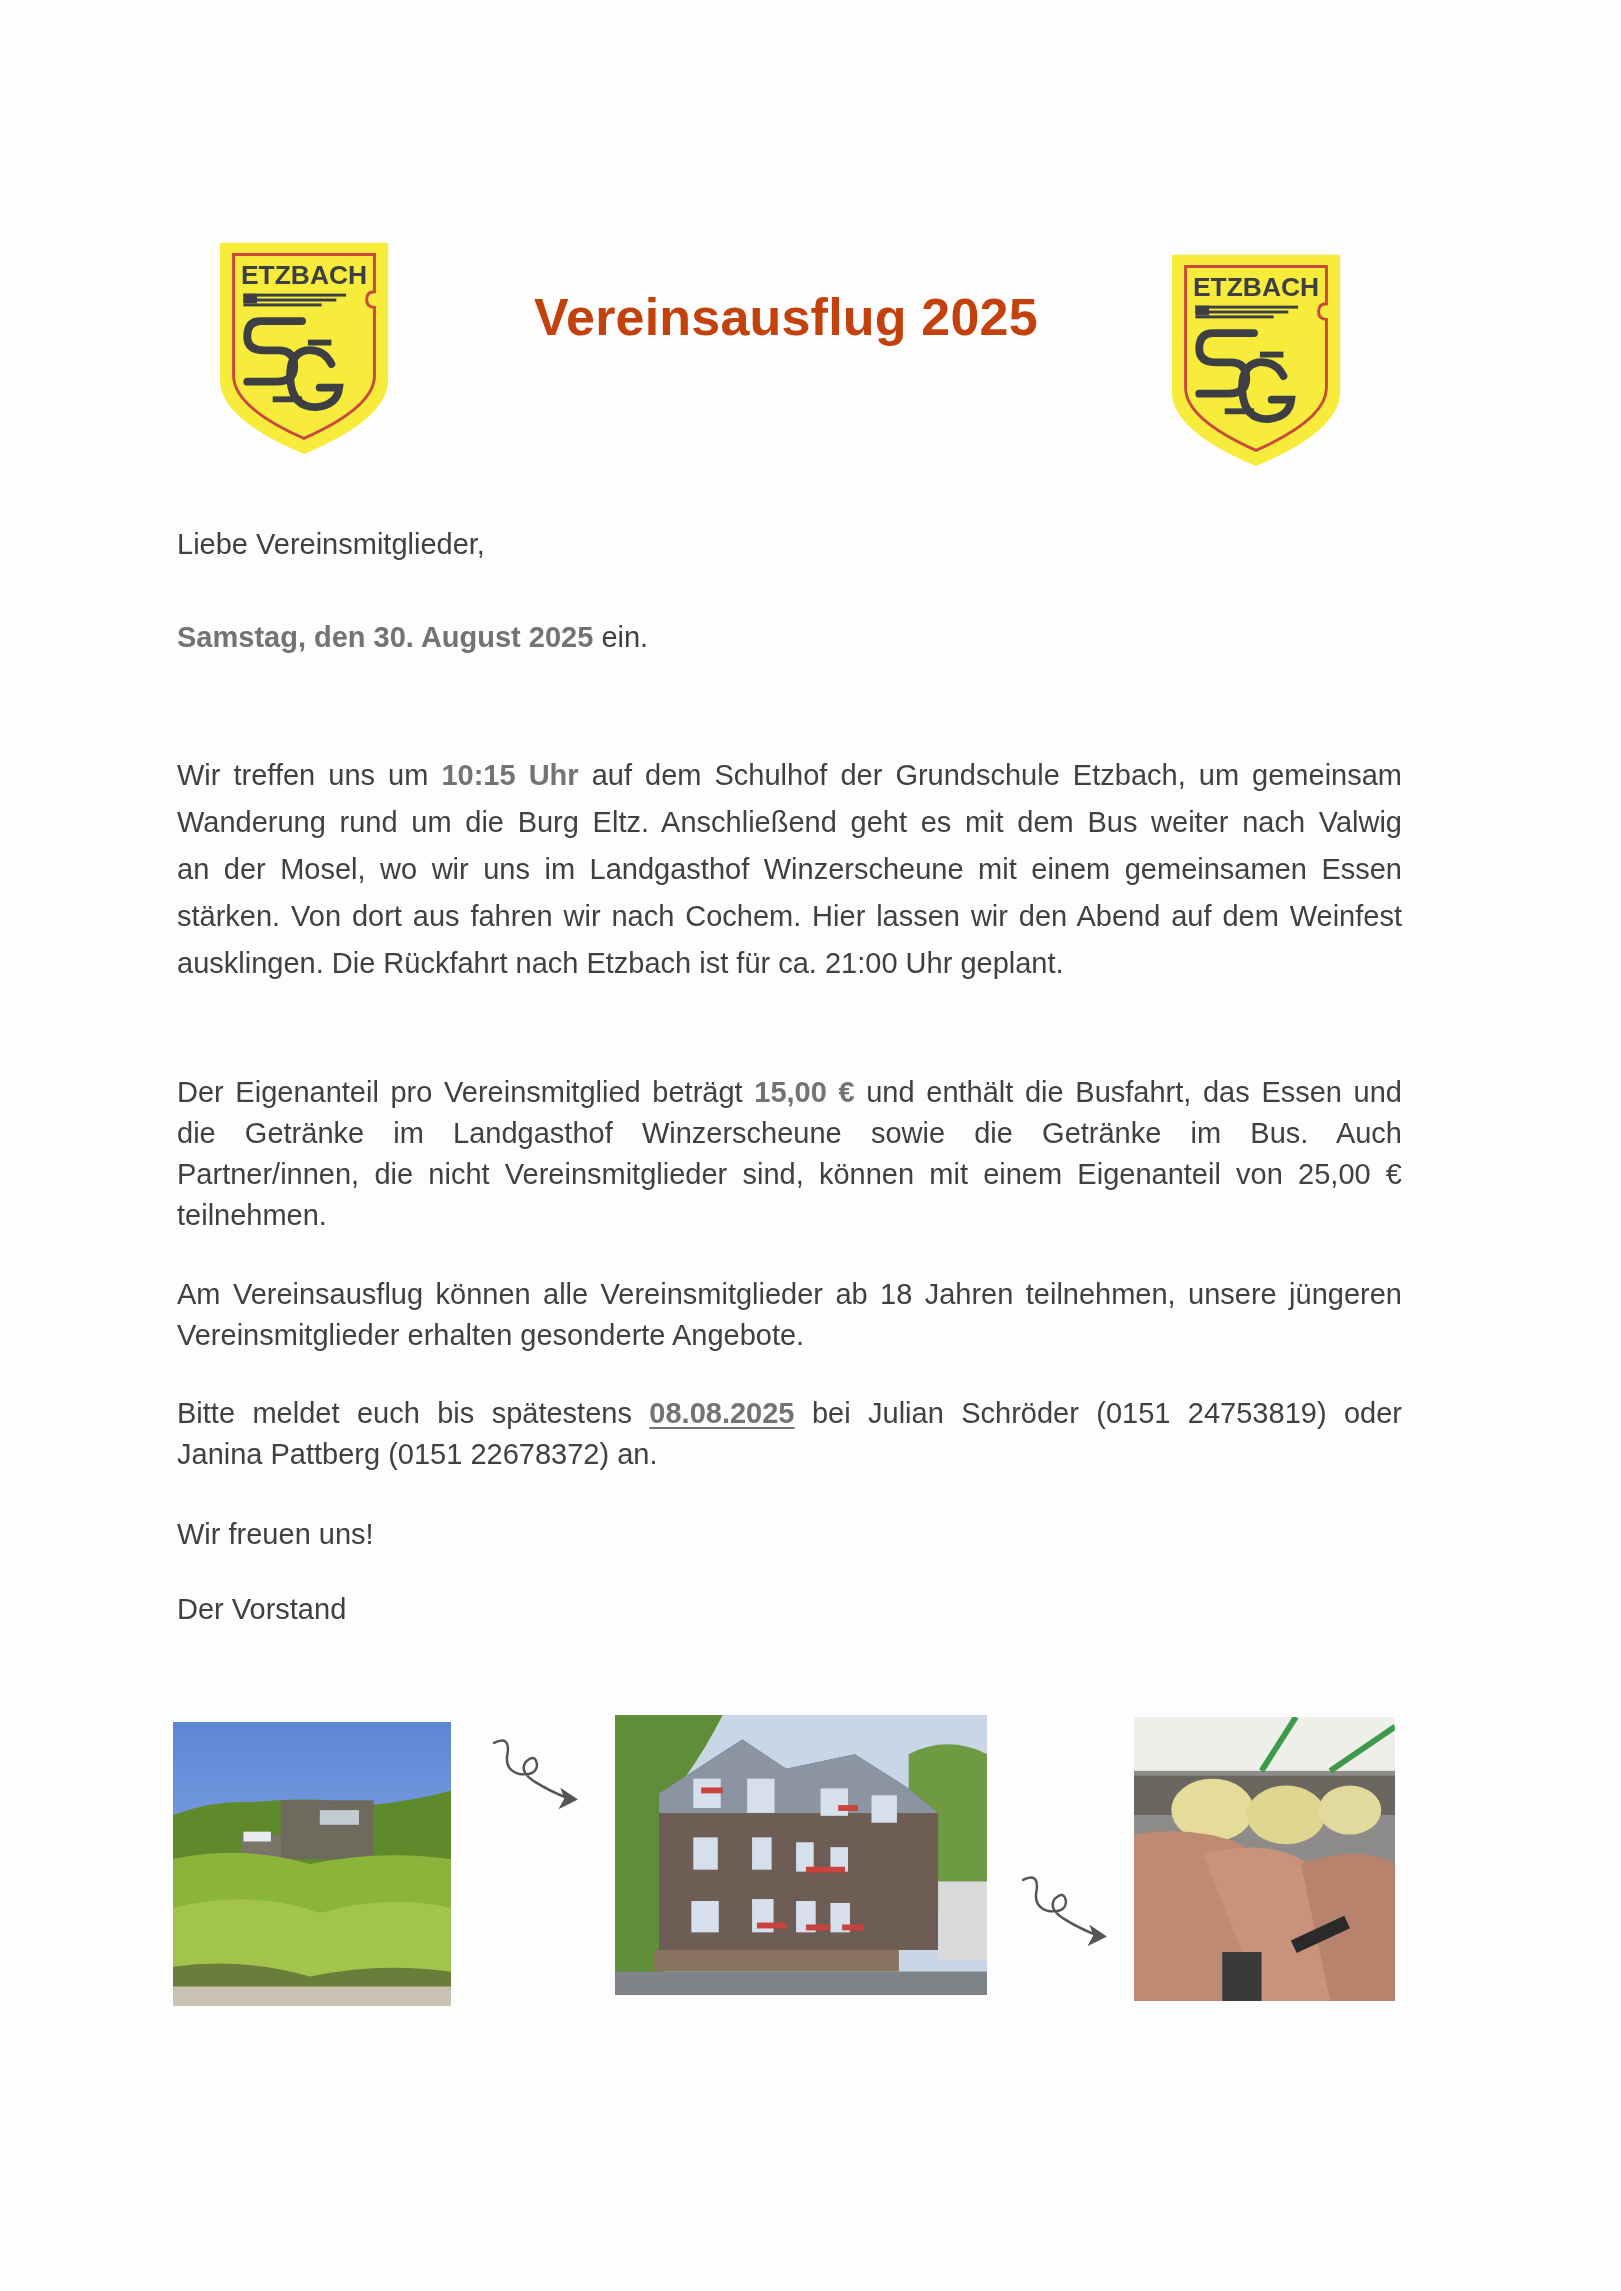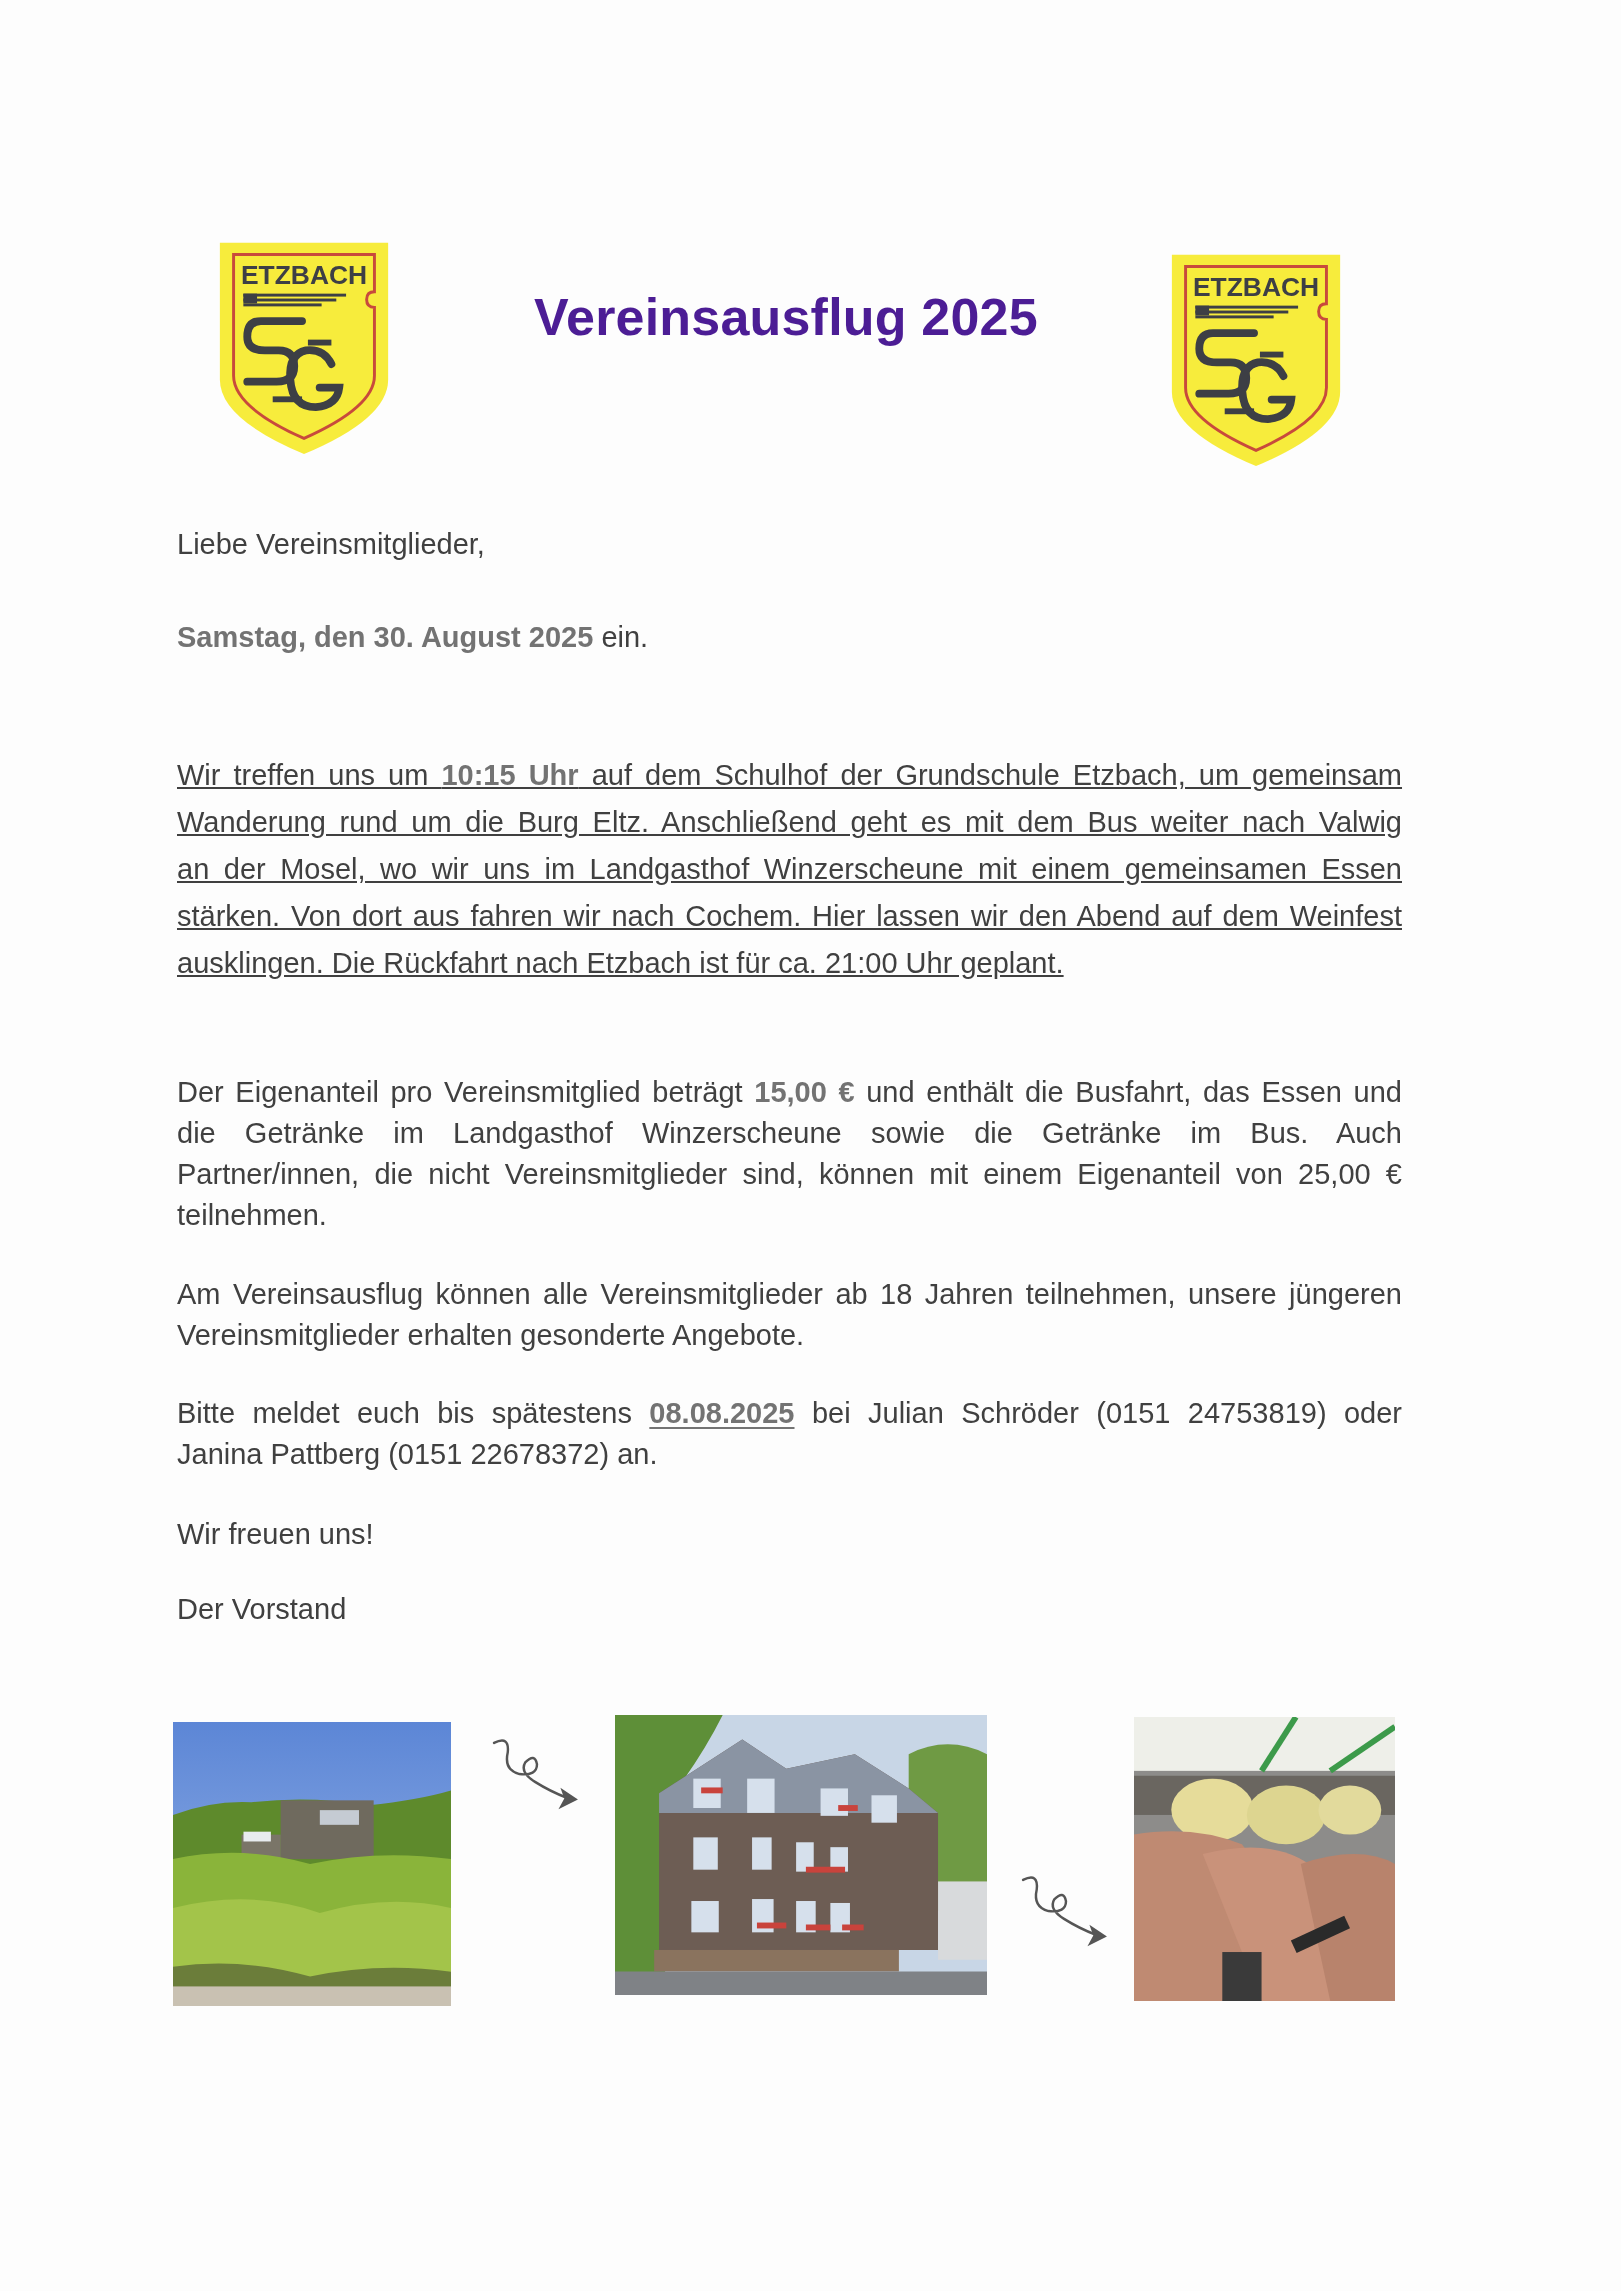--- a/index.html
+++ b/index.html
@@ -7,21 +7,21 @@
     width: 1621px; height: 2292px; position: relative; overflow: hidden;
     background: #fdfdfd;
     font-family: "Liberation Sans", "DejaVu Sans", sans-serif;
     color: #3e3e3e;
   }
   .abs { position: absolute; }
   .logo { width: 181px; height: 225px; }
   .logo svg { width: 100%; height: 100%; display: block; }
   .title {
     left: 534px; top: 287px; font-size: 52px; font-weight: bold;
-    color: #4c1d95; letter-spacing: 0.2px; white-space: nowrap; text-align: center;
+    color: #c2410c; letter-spacing: 0.2px; white-space: nowrap; text-align: center;
   }
   .para {
     left: 177px; width: 1225px; font-size: 29px; line-height: 47px;
     color: #404040;
   }
   .para.justify { text-align: justify; line-height: 41px; }
   .line { display: block; white-space: nowrap; }
   .jline { display: block; text-align: justify; text-align-last: justify; white-space: nowrap; }
   b, .bold { font-weight: bold; color: #737373; }
   .u { text-decoration: underline; text-decoration-thickness: 2px; text-underline-offset: 3.9px; }
@@ -64,21 +64,21 @@
 </div>
 
 <div class="abs title">Vereinsausflug 2025</div>
 
 <div class="abs para" style="top:521px;">Liebe Vereinsmitglieder,</div>
 
 <div class="abs para" style="top:614px;">
   <span class="line"><b>Samstag, den 30. August 2025</b><span> ein.</span></span>
 </div>
 
-<div class="abs para" style="top:752px;text-decoration:underline;">
+<div class="abs para" style="top:752px;">
   <span class="jline"><span>Wir treffen uns um </span><b>10:15 Uhr</b><span> auf dem Schulhof der Grundschule Etzbach, um gemeinsam</span></span>
   <span class="jline">Wanderung rund um die Burg Eltz. Anschließend geht es mit dem Bus weiter nach Valwig</span>
   <span class="jline">an der Mosel, wo wir uns im Landgasthof Winzerscheune mit einem gemeinsamen Essen</span>
   <span class="jline">stärken. Von dort aus fahren wir nach Cochem. Hier lassen wir den Abend auf dem Weinfest</span>
   <span class="line">ausklingen. Die Rückfahrt nach Etzbach ist für ca. 21:00 Uhr geplant.</span>
 </div>
 
 <div class="abs para justify" style="top:1072px;">
   <span class="jline"><span>Der Eigenanteil pro Vereinsmitglied beträgt </span><b>15,00 €</b><span> und enthält die Busfahrt, das Essen und</span></span>
   <span class="jline">die Getränke im Landgasthof Winzerscheune sowie die Getränke im Bus. Auch</span>

